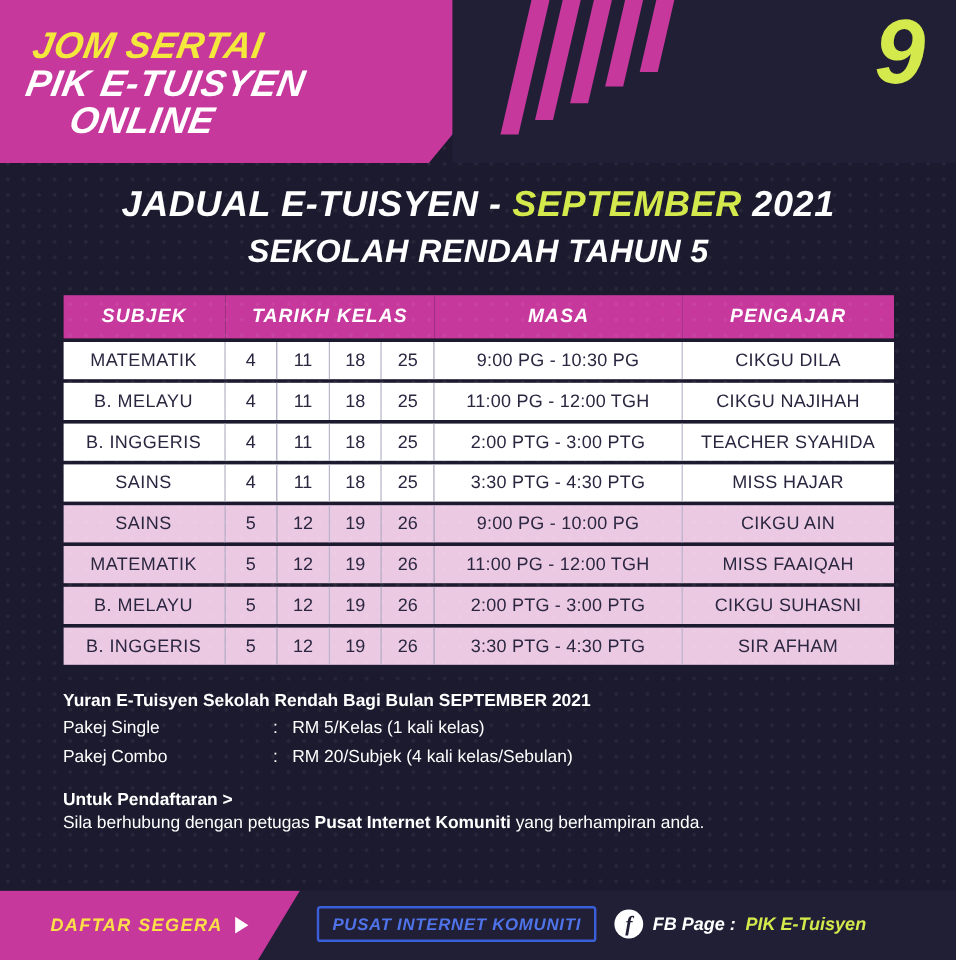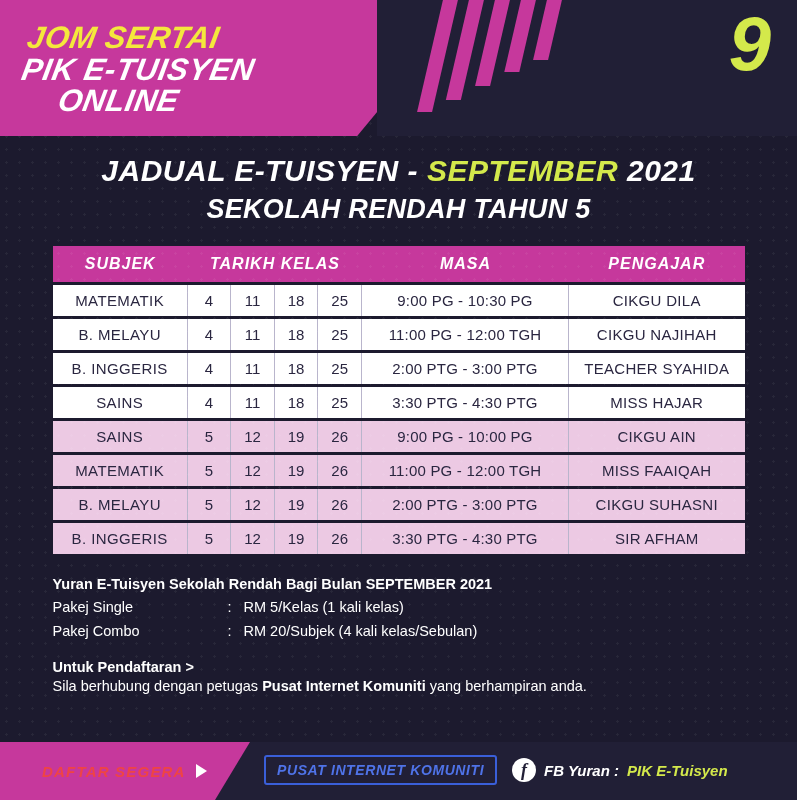--- a/index.html
+++ b/index.html
@@ -169,21 +169,21 @@
   .footer-strip {
     position: absolute;
     left: 0; top: 0;
     width: 250px; height: 58px;
     background: #c6389c;
     clip-path: polygon(0 0, 100% 0, 86% 100%, 0 100%);
   }
   .daftar {
     position: relative;
     margin-left: 42px;
-    color: #ef4444;
+    color: #fde047;
     font-size: 15px;
     font-weight: bold;
     font-style: italic;
     letter-spacing: 1.2px;
     display: flex;
     align-items: center;
     gap: 10px;
   }
   .tri {
     width: 0; height: 0;
@@ -371,16 +371,16 @@
 
 <div class="footer">
   <div class="footer-strip"></div>
   <div class="daftar">
     <span>DAFTAR SEGERA</span>
     <span class="tri"></span>
   </div>
   <div class="pik-box">PUSAT INTERNET KOMUNITI</div>
   <div class="fb">
     <span class="fb-icon">f</span>
-    <span>FB Yuran : </span>
+    <span>FB Page : </span>
     <span class="yellow">PIK E-Tuisyen</span>
   </div>
 </div>
 
 </body></html>

